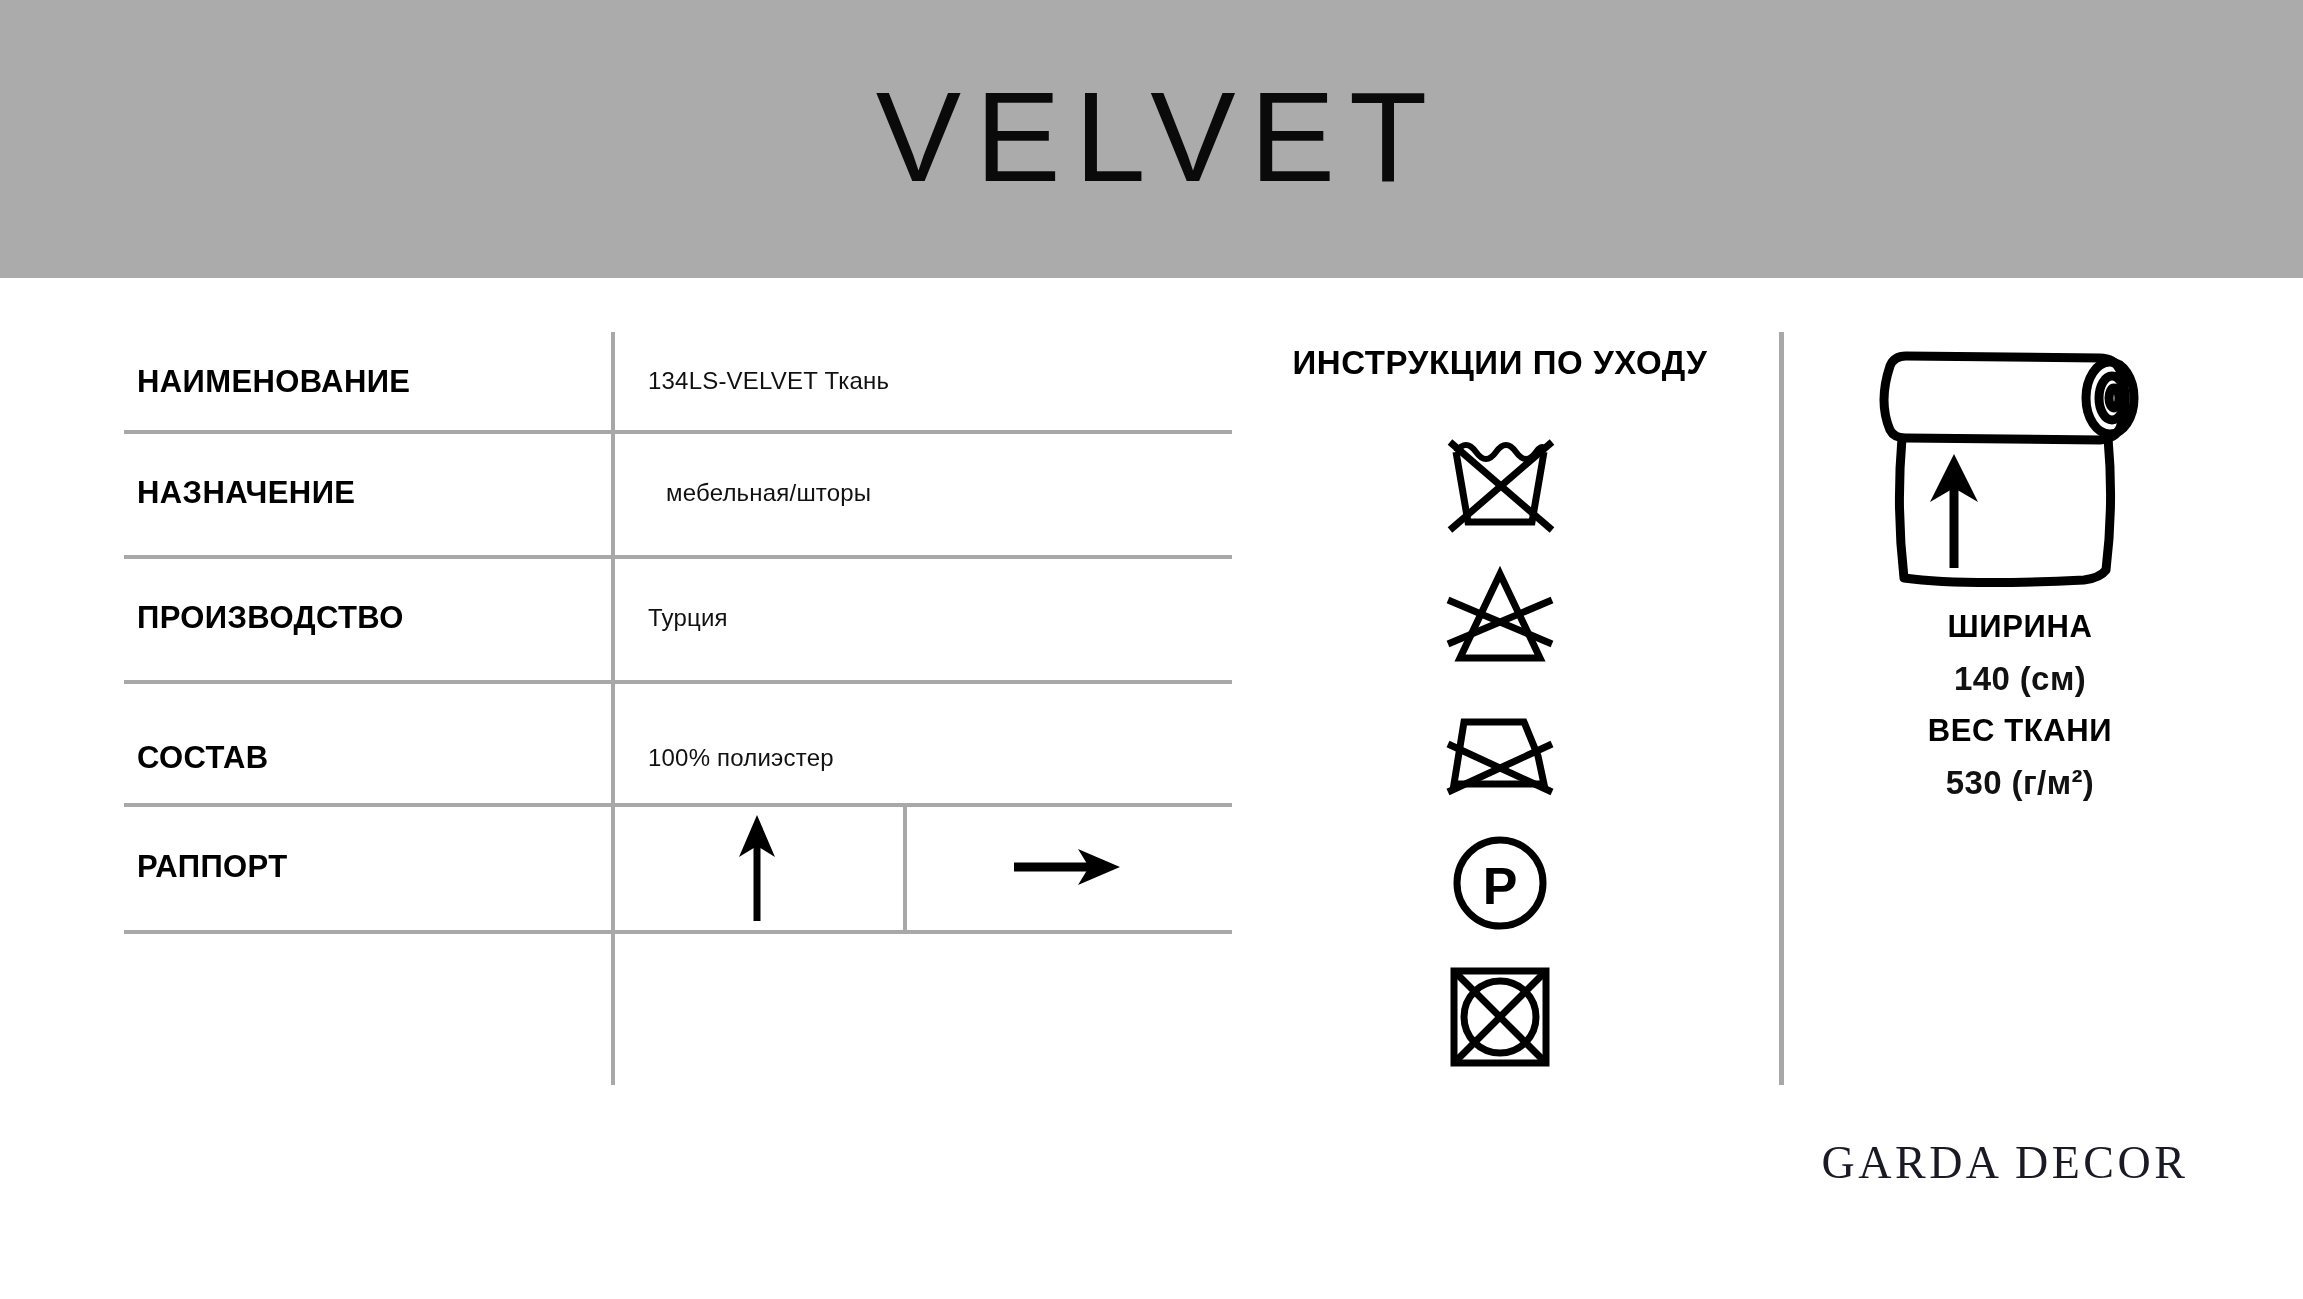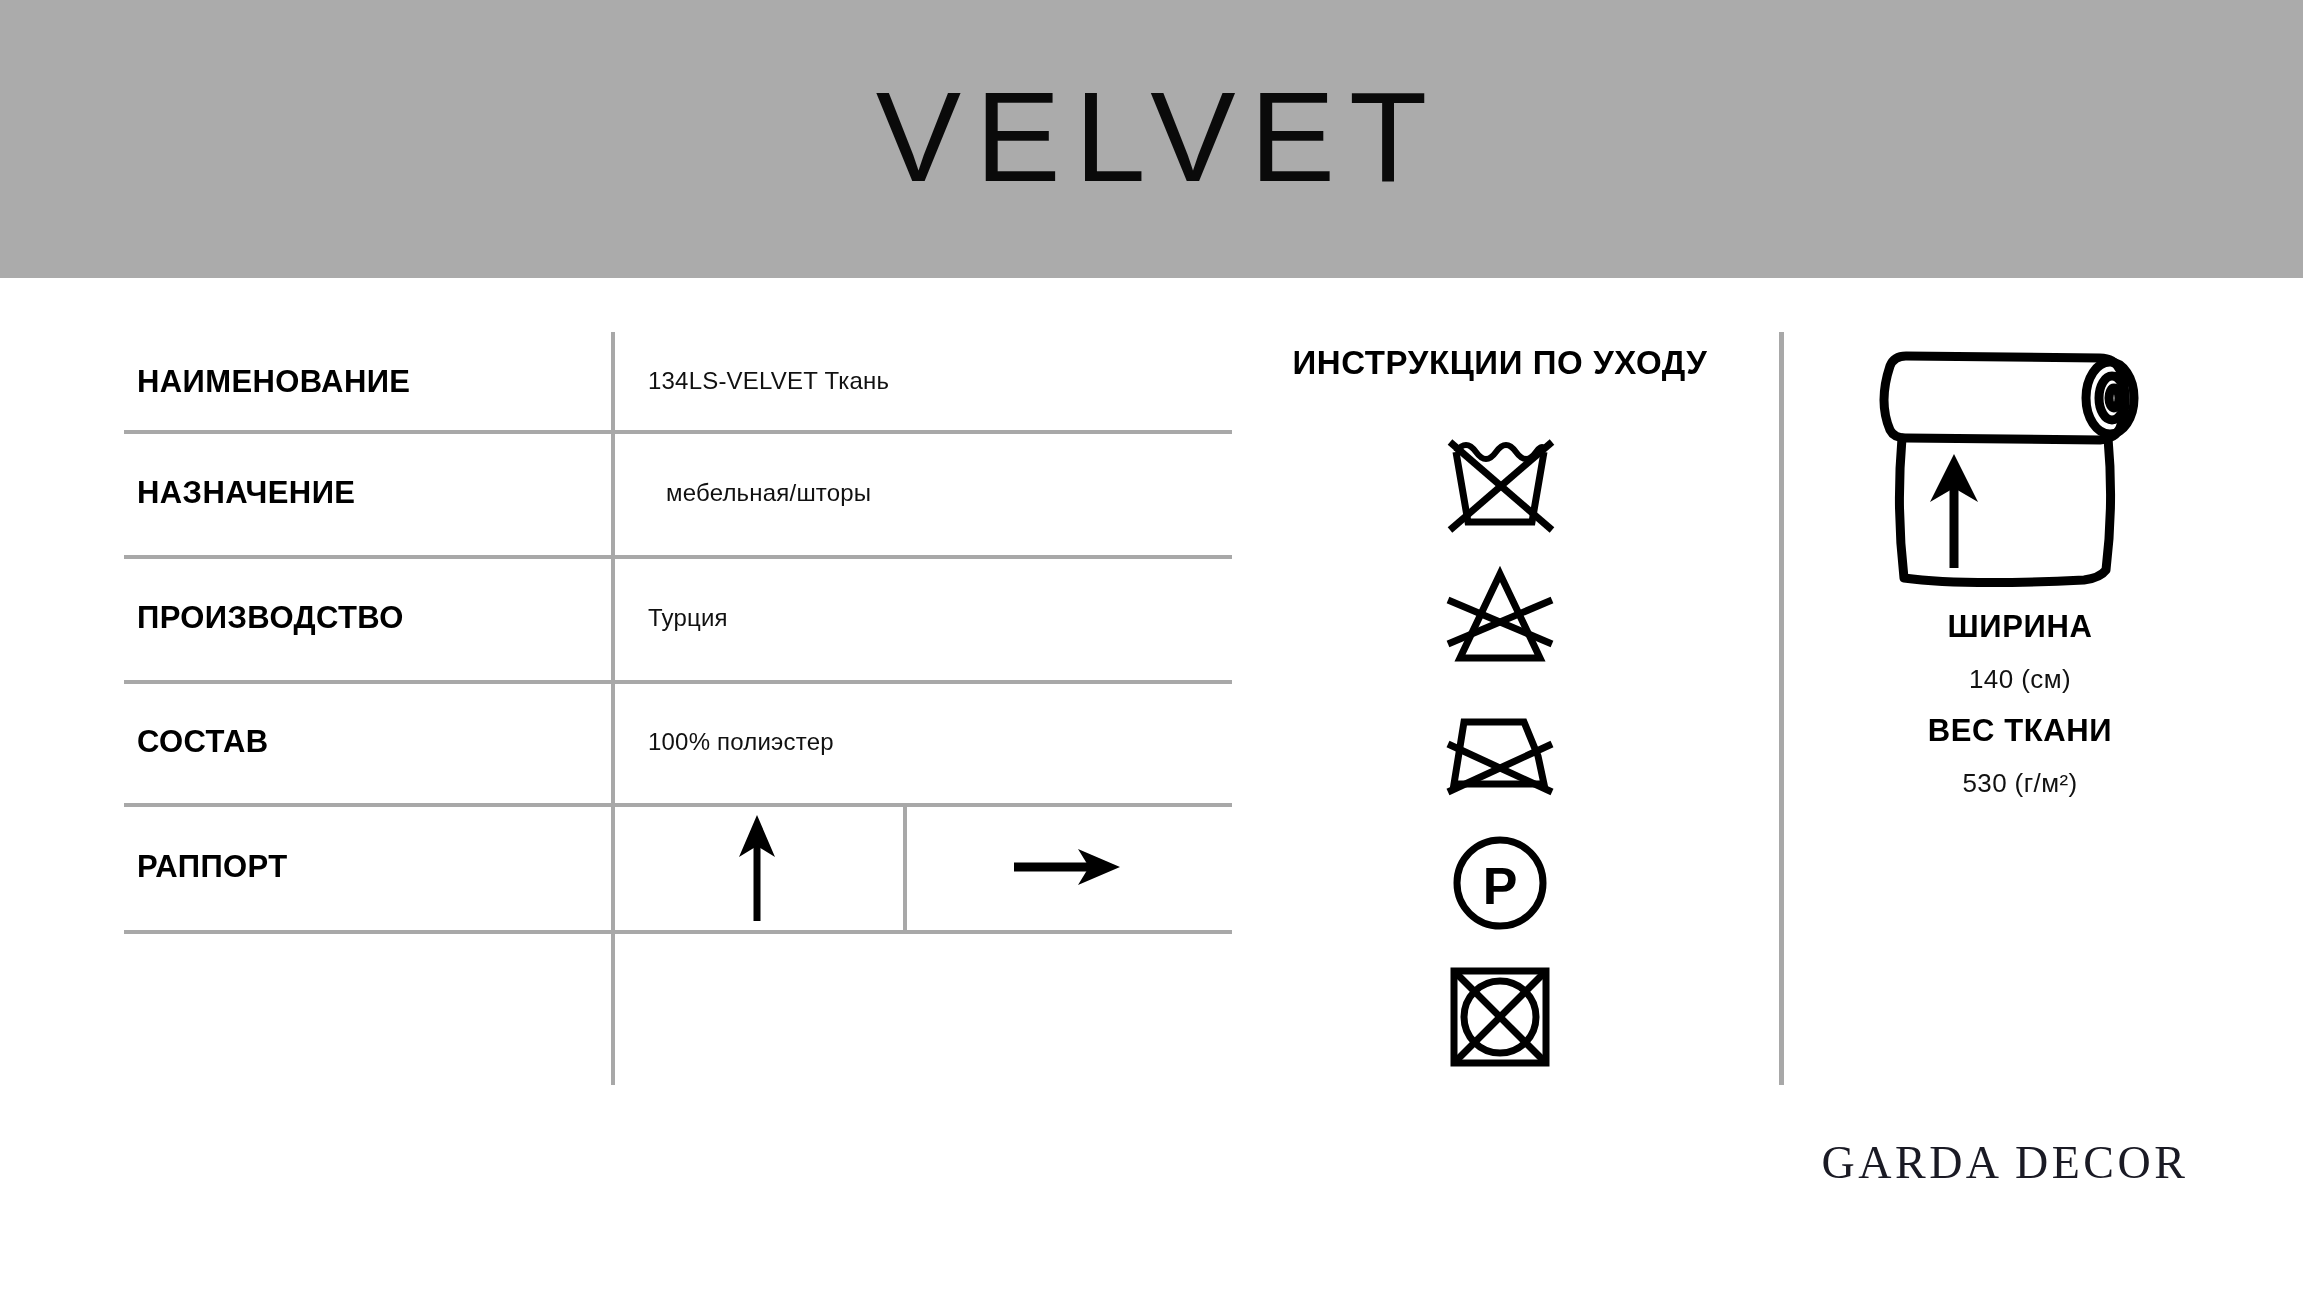--- a/index.html
+++ b/index.html
@@ -208,22 +208,22 @@
 
   .dim-label {
     font-size: 31px;
     font-weight: 700;
     letter-spacing: 0.6px;
     line-height: 46px;
     color: #000000;
   }
 
   .dim-value {
-    font-size: 26px;
-    font-weight: 400;
+    font-size: 33px;
+    font-weight: 700;
     letter-spacing: 0.4px;
     line-height: 58px;
     color: #111111;
     text-align: center;
   }
 
   
   #brand-logo {
     position: absolute;
     left: 1795px;
@@ -265,21 +265,21 @@
     <div class="spec-row" style="top:98px; height:125px">
       <div class="spec-label">НАЗНАЧЕНИЕ</div>
       <div class="spec-value indent-more">мебельная/шторы</div>
     </div>
 
     <div class="spec-row" style="top:223px; height:125px">
       <div class="spec-label">ПРОИЗВОДСТВО</div>
       <div class="spec-value">Турция</div>
     </div>
 
-    <div class="spec-row" style="top:348px; height:123px">
+    <div class="spec-row" style="top:364px; height:123px">
       <div class="spec-label">СОСТАВ</div>
       <div class="spec-value">100% полиэстер</div>
     </div>
 
     <div class="spec-row" style="top:471px; height:127px">
       <div class="spec-label">РАППОРТ</div>
       <div class="rapport-cells">
         <div class="rapport-cell">
           <svg width="56" height="108" viewBox="0 0 56 108">
             <line x1="28" y1="108" x2="28" y2="22" stroke="#000" stroke-width="7"></line>

